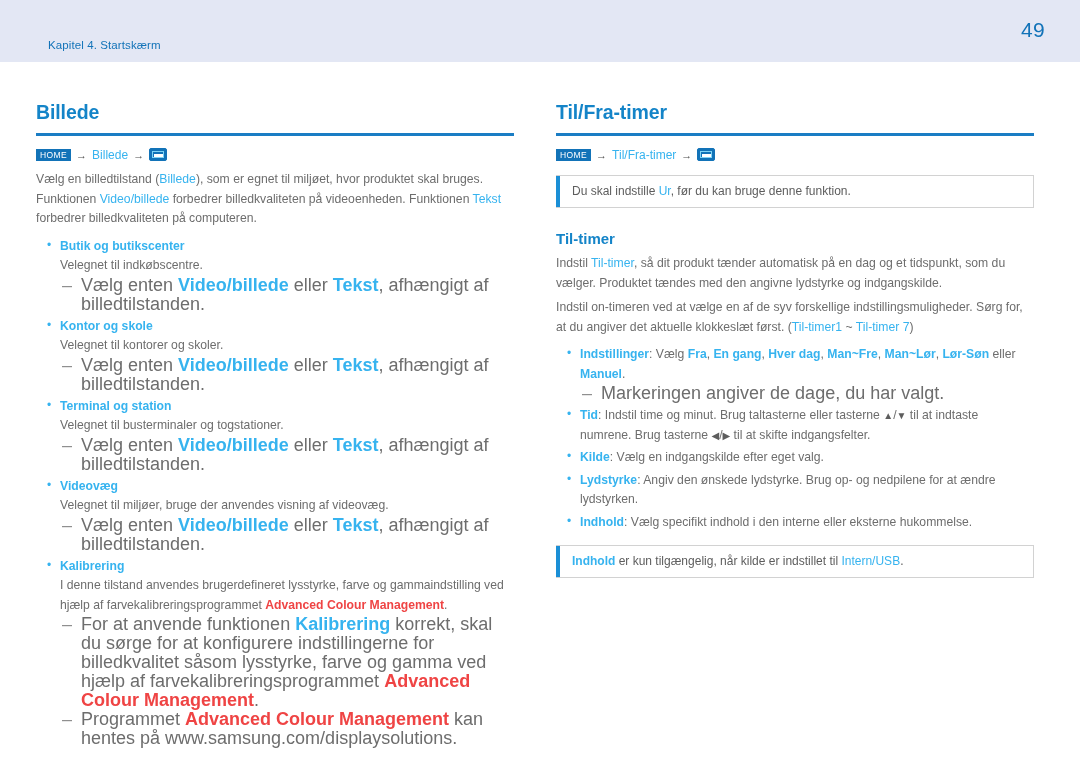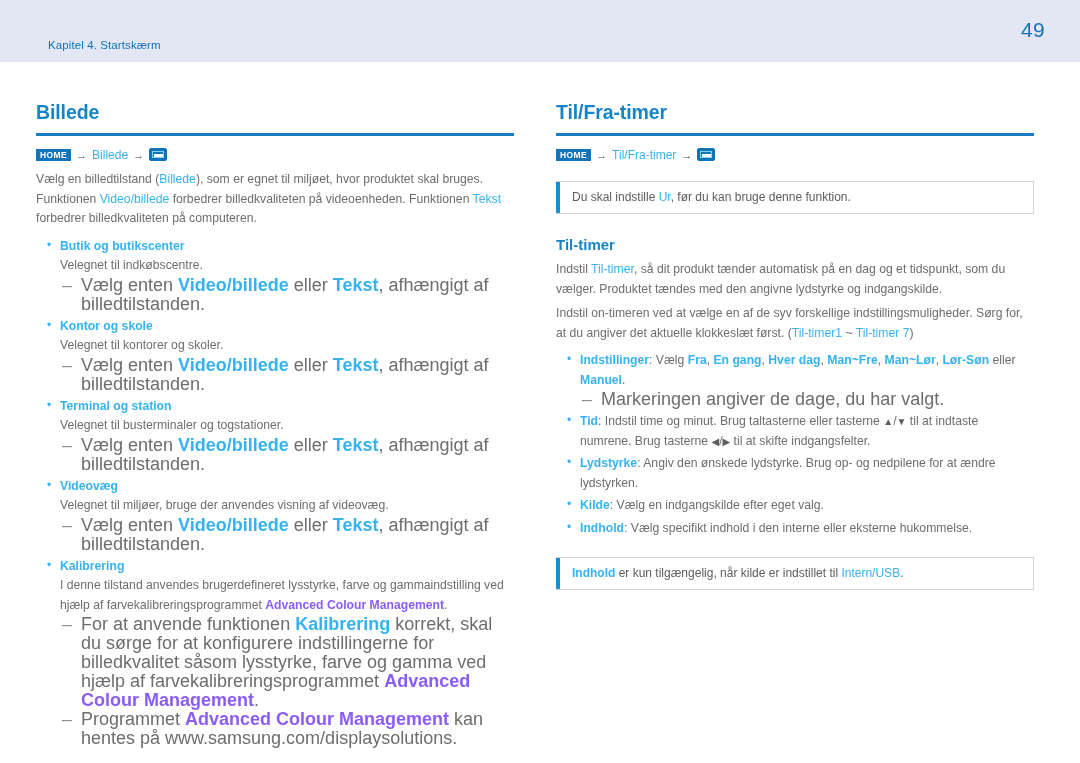--- a/index.html
+++ b/index.html
@@ -85,21 +85,21 @@
     align-items: center;
     gap: 5px;
     font-size: 11.5px;
     margin-bottom: 8px;
     height: 15px;
   }
   .home-badge {
     background: #1273b8;
     color: #ffffff;
     font-size: 8.5px;
-    font-weight: bold;
+    font-weight: normal;
     letter-spacing: 0.4px;
     padding: 2px 4px 2px 4px;
     line-height: 1;
     display: inline-block;
   }
   .bc-arrow {
     color: #4a4a4a;
     font-size: 11px;
   }
   .bc-text {
@@ -138,21 +138,21 @@
 
   
   p.body {
     font-size: 12.2px;
     line-height: 19.5px;
     margin: 0;
     color: #6d6d6d;
   }
   .hl      { color: #36b3ef; font-weight: bold; }
   .hl-plain{ color: #36b3ef; }
-  .red     { color: #8b5cf6; font-weight: bold; }
+  .red     { color: #ef4444; font-weight: bold; }
 
   
   ul.lvl1 {
     list-style: none;
     margin: 8px;
     padding: 0;
   }
   ul.lvl1 > li {
     position: relative;
     padding-left: 16px;
@@ -196,21 +196,21 @@
   }
 
   
   .notice {
     border: 1px solid #d2d2d2;
     border-left: none;
     position: relative;
     padding: 7px 10px 7px 16px;
     font-size: 12px;
     line-height: 17px;
-    margin: 19px 0 0 0;
+    margin: 13px 0 0 0;
     color: #5d5d5d;
     box-sizing: border-box;
     background: #ffffff;
   }
   .notice::before {
     content: "";
     position: absolute;
     left: 0;
     top: 0;
     bottom: 0;
@@ -340,25 +340,25 @@
         <ul class="lvl2">
           <li>Markeringen angiver de dage, du har valgt.</li>
         </ul>
       </li>
 
       <li>
         <span class="li-title">Tid</span><span>: Indstil time og minut. Brug taltasterne eller tasterne </span><span class="keycap">▲</span><span>/</span><span class="keycap">▼</span><span> til at indtaste numrene. Brug tasterne </span><span class="keycap">◀</span><span>/</span><span class="keycap">▶</span><span> til at skifte indgangsfelter.</span>
       </li>
 
       <li>
+        <span class="li-title">Kilde</span><span>: Vælg en indgangskilde efter eget valg.</span>
+      </li>
+
+      <li>
         <span class="li-title">Lydstyrke</span><span>: Angiv den ønskede lydstyrke. Brug op- og nedpilene for at ændre lydstyrken.</span>
-      </li>
-
-      <li>
-        <span class="li-title">Kilde</span><span>: Vælg en indgangskilde efter eget valg.</span>
       </li>
 
       <li>
         <span class="li-title">Indhold</span><span>: Vælg specifikt indhold i den interne eller eksterne hukommelse.</span>
       </li>
 
     </ul>
 
     <div class="notice">
       <b>Indhold</b><span> er kun tilgængelig, når kilde er indstillet til </span><span class="hl-plain">Intern/USB</span><span>.</span>

